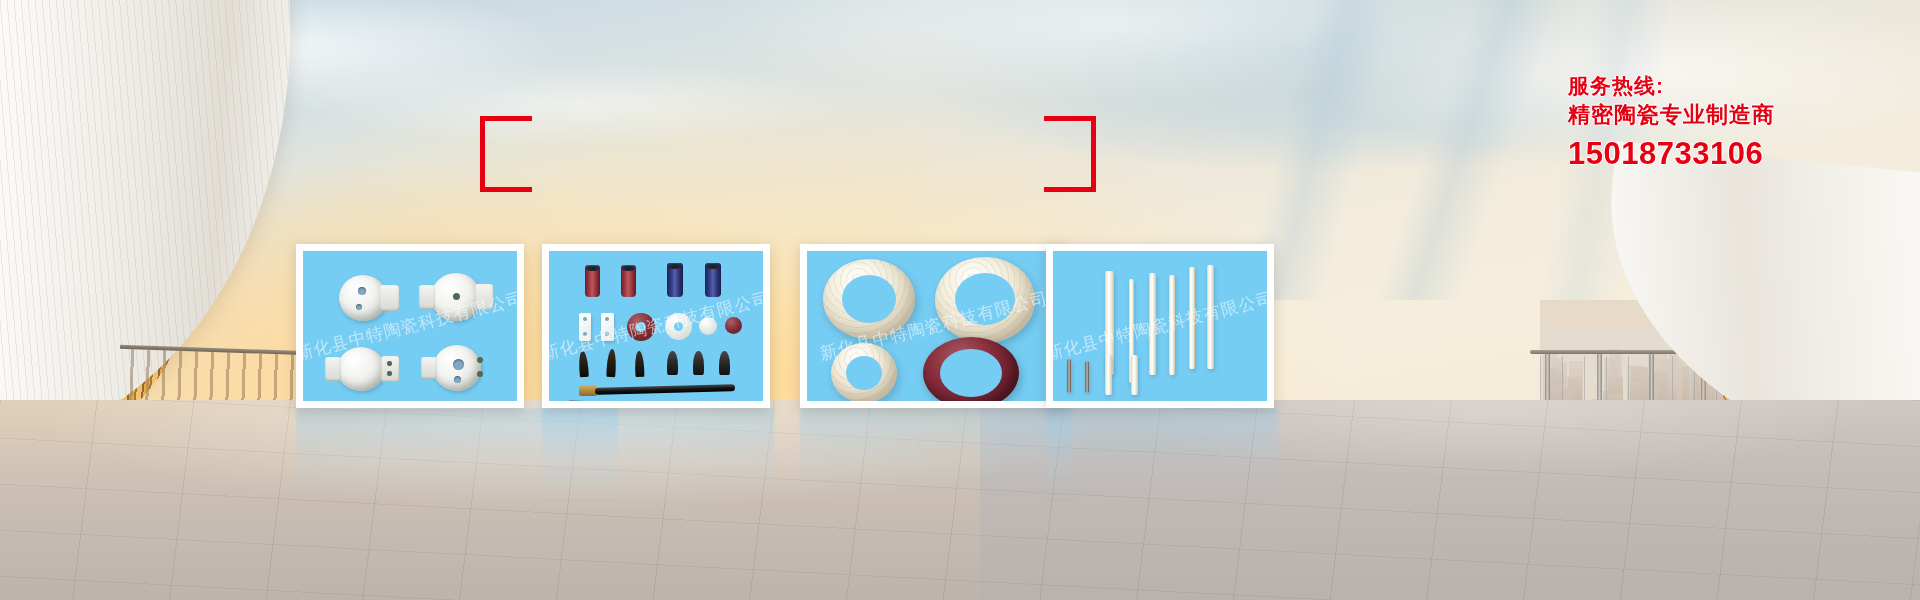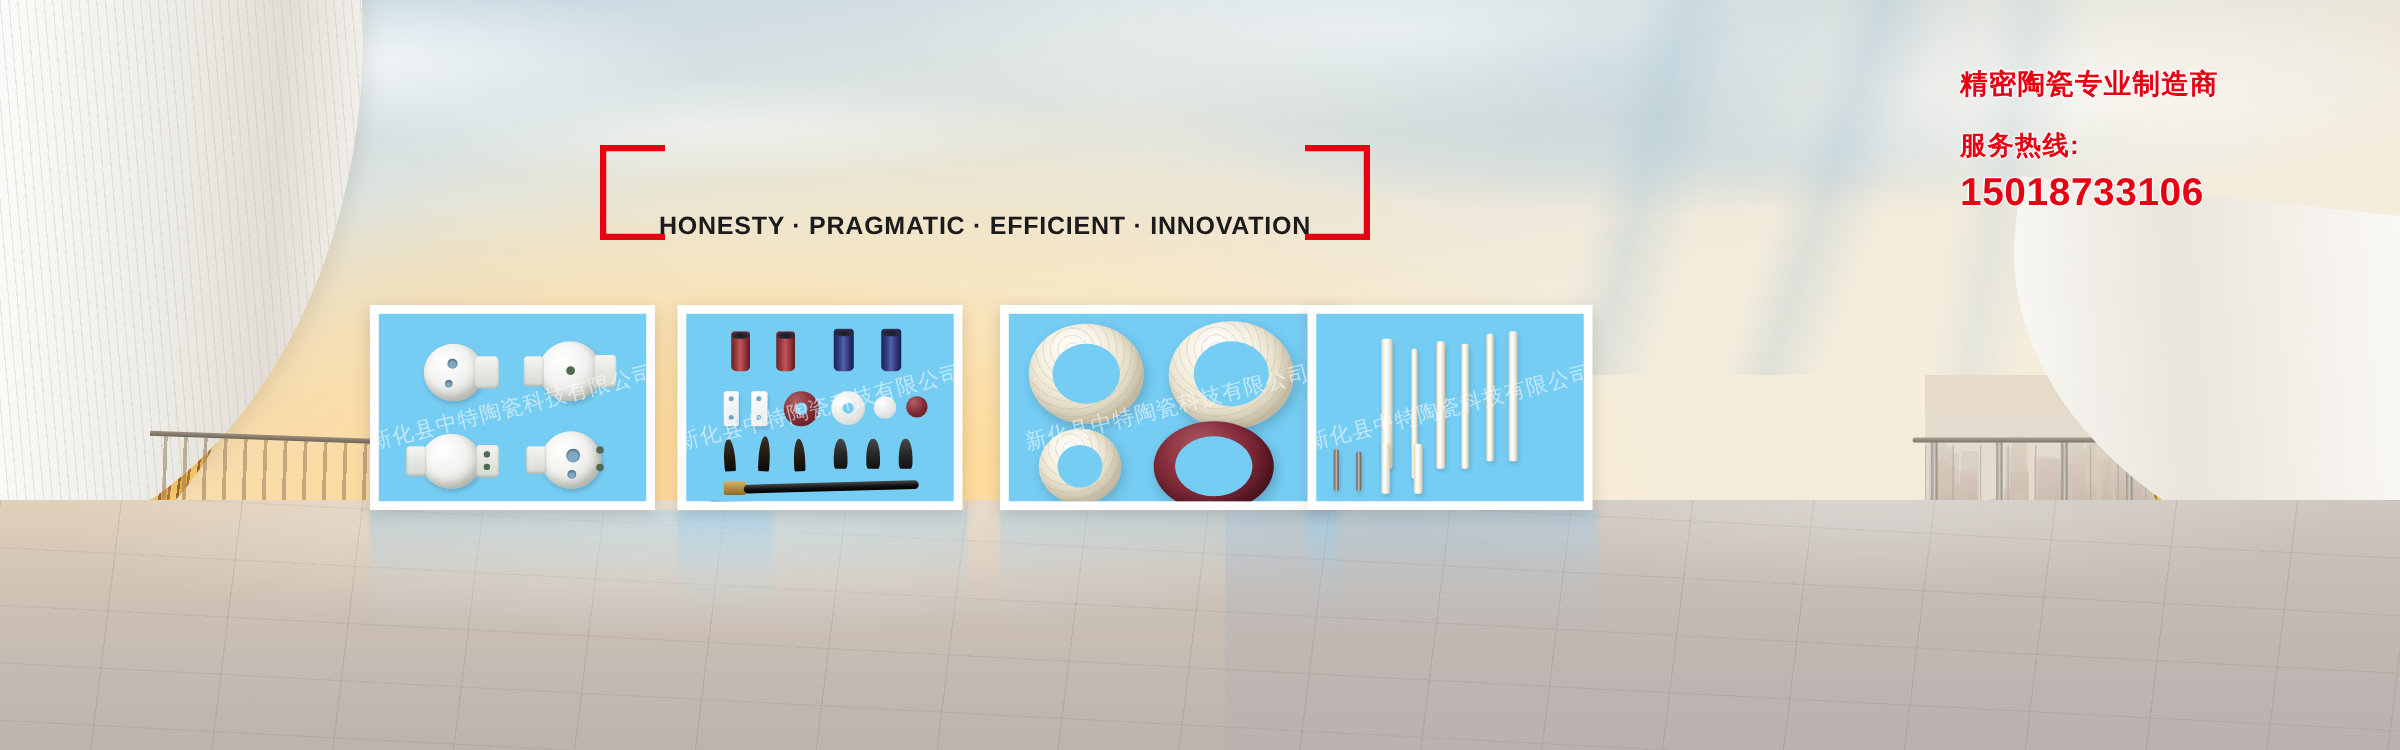--- a/index.html
+++ b/index.html
@@ -542,26 +542,25 @@
   <div class="floor-sheen"></div>
 
   <div class="reflection" style="left:296px;width:322px;"></div>
   <div class="reflection" style="left:542px;width:232px;"></div>
   <div class="reflection" style="left:800px;width:272px;"></div>
   <div class="reflection" style="left:1046px;width:232px;"></div>
 
   <div class="slogan">
     <div class="bracket-l"></div>
     <div class="bracket-r"></div>
-    <div class="slogan-en">HONESTY · PRAGMATIC · EFFICIENT · INNOVATION</div>
   </div>
 
   <div class="contact">
+    <div class="contact-line contact-label">服务热线:</div>
     <div class="contact-line contact-tagline">精密陶瓷专业制造商</div>
-    <div class="contact-line contact-label">服务热线:</div>
     <div class="contact-line contact-phone">15018733106</div>
   </div>
 
   <div class="panel" style="left:296px;width:228px;">
     <div class="panel-inner">
       <div class="wm">新化县中特陶瓷科技有限公司</div>
 
       <div class="sock sock-body" style="left:36px;top:24px;width:48px;height:46px;"></div>
       <div class="sock-tab" style="left:76px;top:34px;width:20px;height:26px;border-radius:4px;"></div>
       <div class="sock-hole" style="position:absolute;left:55px;top:36px;width:8px;height:8px;"></div>

